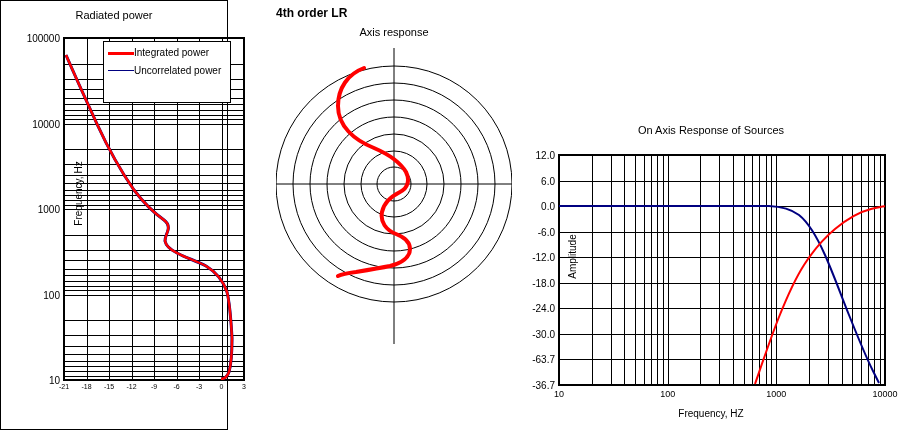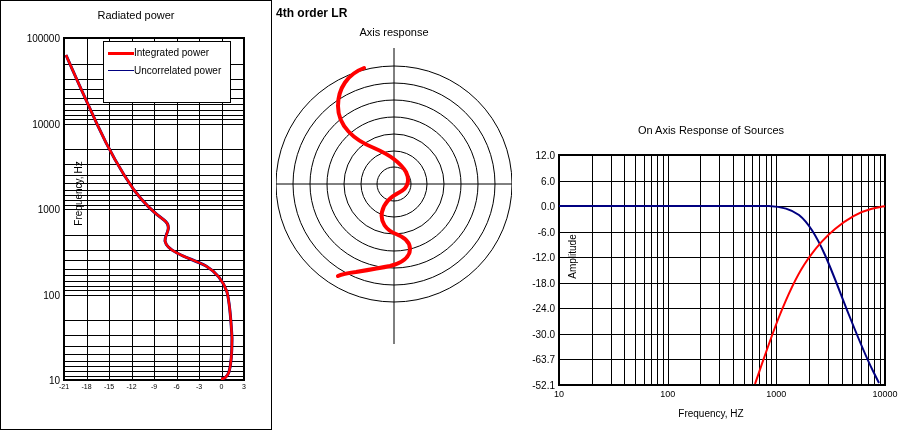--- a/index.html
+++ b/index.html
@@ -11,21 +11,21 @@
     width: 922px;
     height: 430px;
     position: relative;
     font-family: "Liberation Sans", sans-serif;
     overflow: hidden;
   }
   .panel { position: absolute; }
 
   
   #panel-radiated {
-    left: 0px; top: 0px; width: 272px; height: 430px;
+    left: 0px; top: 0px; width: 228px; height: 430px;
     border: 1px solid #000000;
     box-sizing: border-box;
     background: #ffffff;
   }
   #radiated-title {
     position: absolute; left: 0; top: 8px; width: 100%;
     text-align: center; font-size: 11px; color: #000;
   }
   #radiated-plot {
     position: absolute; left: 62px; top: 36px; width: 182px; height: 344px;
@@ -289,21 +289,21 @@
 
     <div class="ytick-lbl" style="top:0%">12.0</div>
     <div class="ytick-lbl" style="top:11.11%">6.0</div>
     <div class="ytick-lbl" style="top:22.22%">0.0</div>
     <div class="ytick-lbl" style="top:33.33%">-6.0</div>
     <div class="ytick-lbl" style="top:44.44%">-12.0</div>
     <div class="ytick-lbl" style="top:55.55%">-18.0</div>
     <div class="ytick-lbl" style="top:66.66%">-24.0</div>
     <div class="ytick-lbl" style="top:77.77%">-30.0</div>
     <div class="ytick-lbl" style="top:88.88%">-63.7</div>
-    <div class="ytick-lbl" style="top:100%">-52.1</div>
+    <div class="ytick-lbl" style="top:100%">-36.7</div>
 
     <div class="xtick-lbl-big" style="left:0%">10</div>
     <div class="xtick-lbl-big" style="left:33.33%">100</div>
     <div class="xtick-lbl-big" style="left:66.66%">1000</div>
     <div class="xtick-lbl-big" style="left:100%">10000</div>
 
     <div id="onaxis-ylabel">Amplitude</div>
   </div>
 
   <div id="onaxis-xlabel">Frequency, HZ</div>

